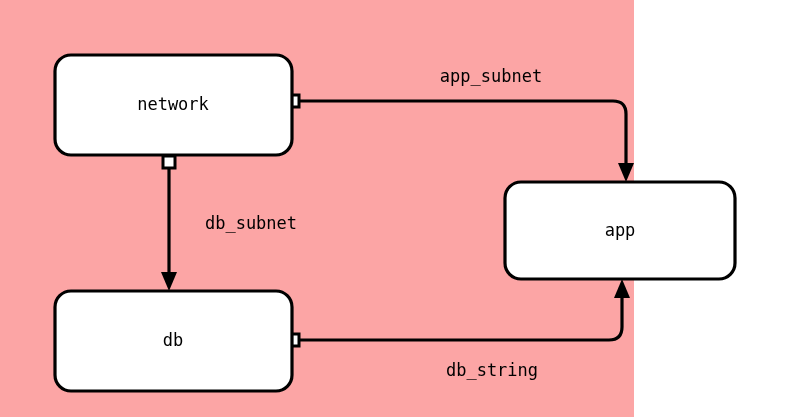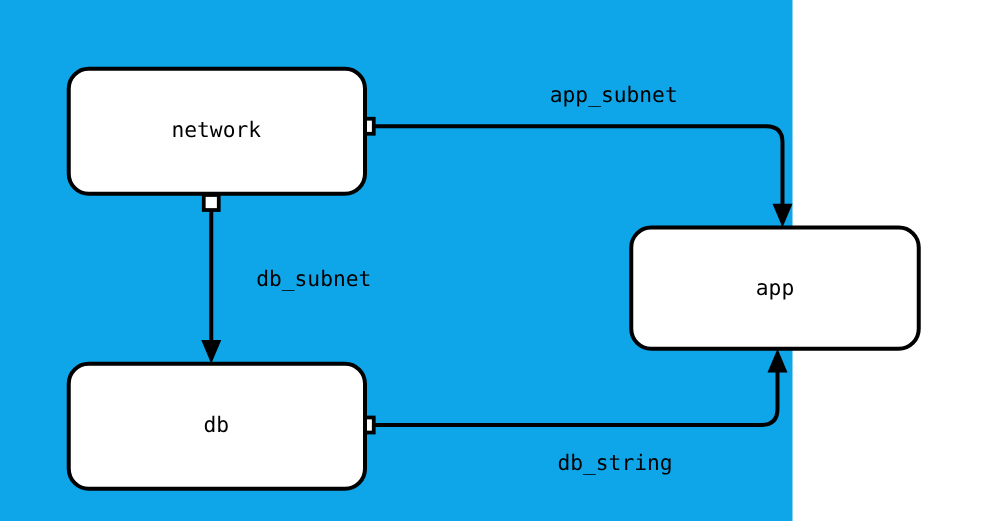--- a/index.html
+++ b/index.html
@@ -10,21 +10,21 @@
   body {
     width: 797px;
     height: 417px;
     overflow: hidden;
     font-family: "DejaVu Sans Mono", "Liberation Mono", monospace;
   }
   #diagram-canvas {
     position: relative;
     width: 634px;
     height: 417px;
-    background: #0ea5e9;
+    background: #fca5a5;
   }
   svg.diagram {
     display: block;
     width: 797px;
     height: 417px;
   }
   .node-shape {
     fill: #ffffff;
     stroke: #000000;
     stroke-width: 3.2;

